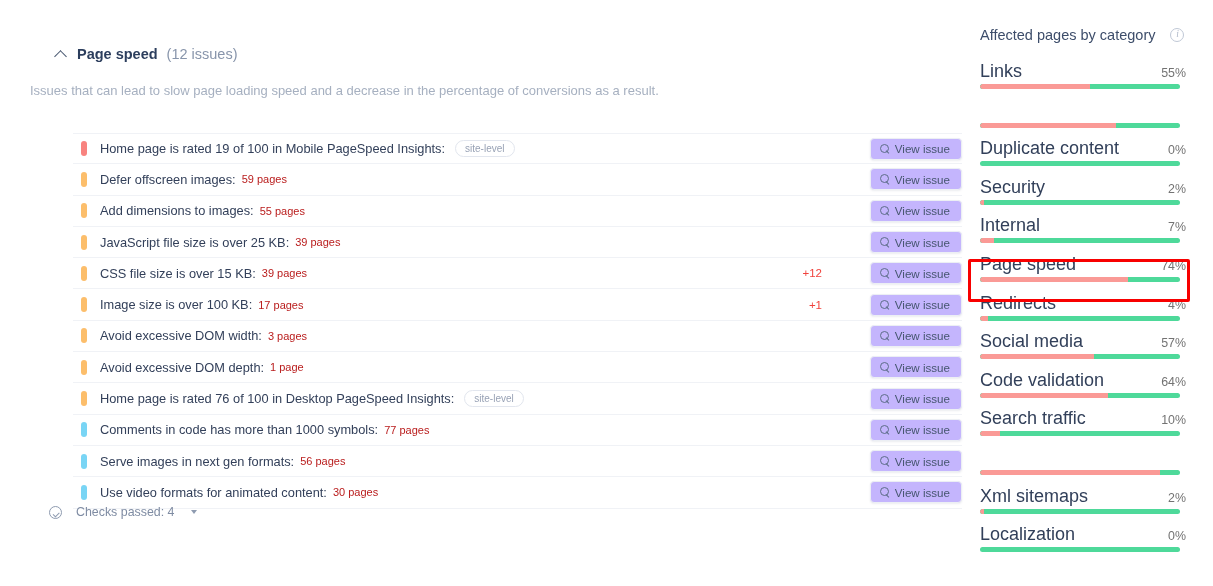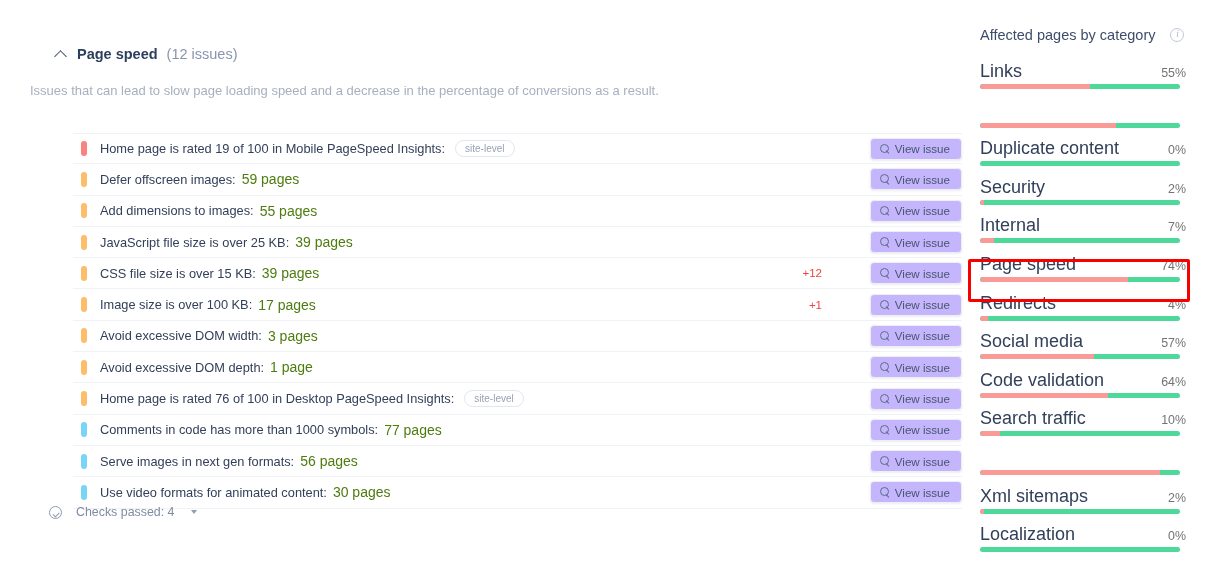--- a/index.html
+++ b/index.html
@@ -58,21 +58,21 @@
     width: 6px; height: 15px; border-radius: 3px; flex: 0 0 auto;
     margin-left: 8px; margin-right: 13px;
   }
   .sev.error  { background: #f8837f; }
   .sev.warn   { background: #fcbe6b; }
   .sev.notice { background: #79d5f5; }
   .issue-text {
     font-size: 12.8px; color: #33405a; white-space: nowrap;
   }
   .issue-count {
-    font-size: 14px; color: #4d7c0f; margin-left: 6px; white-space: nowrap;
+    font-size: 11px; color: #b91c1c; margin-left: 6px; white-space: nowrap;
   }
   .pill {
     margin-left: 10px;
     display: inline-flex; align-items: center; justify-content: center;
     height: 17px; padding: 0 9px;
     border: 1px solid #e2e6ee; border-radius: 9px;
     font-size: 10px; color: #98a2b5; white-space: nowrap;
   }
   .plus-badge {
     position: absolute; right: 140px;

